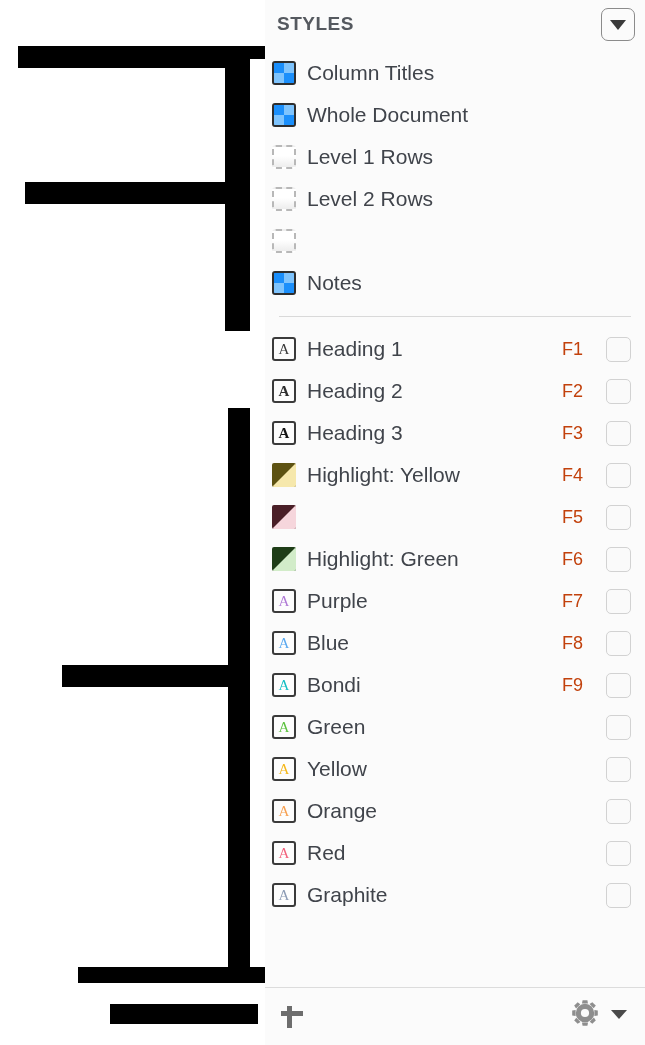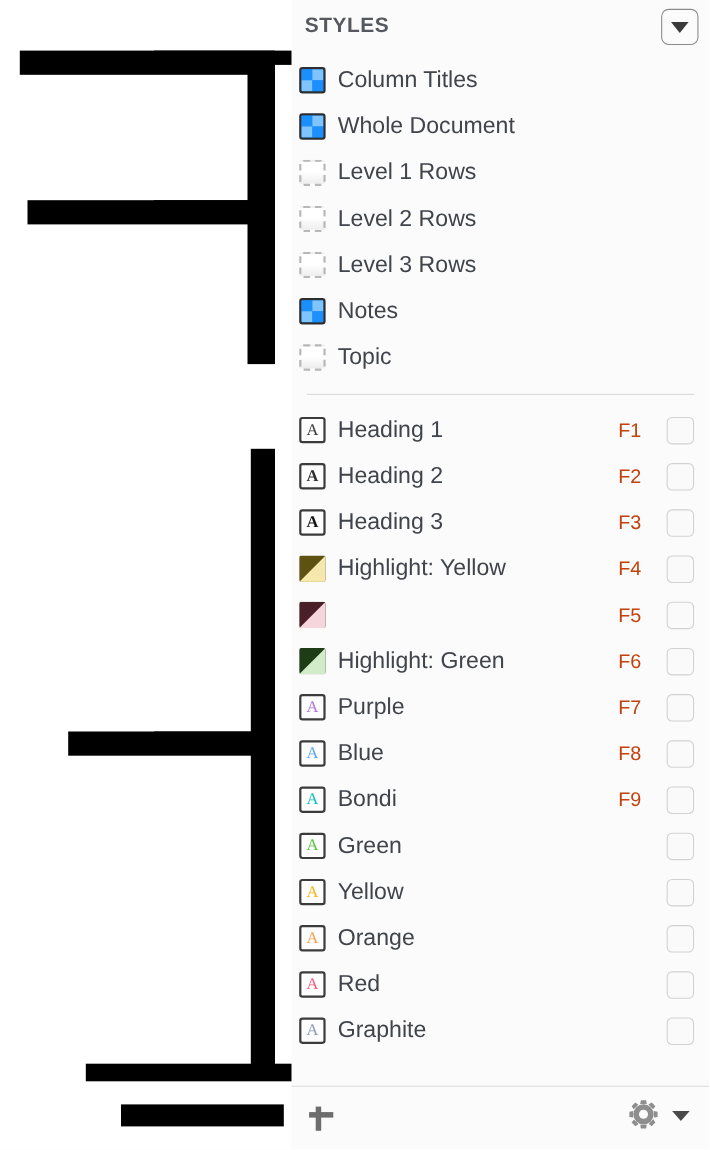--- a/index.html
+++ b/index.html
@@ -291,34 +291,29 @@
         <div class="style-row">
           <span class="icon icon-dashed"></span>
           <span class="style-label">Level 1 Rows</span>
         </div>
         <div class="style-row">
           <span class="icon icon-dashed"></span>
           <span class="style-label">Level 2 Rows</span>
         </div>
         <div class="style-row">
           <span class="icon icon-dashed"></span>
-          <span class="style-label">Level 3 Rows</span>
         </div>
         <div class="style-row">
           <span class="icon icon-checker">
             <i class="q1"></i>
             <i class="q2"></i>
             <i class="q3"></i>
             <i class="q4"></i>
           </span>
           <span class="style-label">Notes</span>
-        </div>
-        <div class="style-row">
-          <span class="icon icon-dashed"></span>
-          <span class="style-label">Topic</span>
         </div>
         <div class="separator"></div>
         <div class="style-row">
           <span class="icon icon-letter">
             <span style="color: rgb(59, 59, 59); font-weight: 400;">A</span>
           </span>
           <span class="style-label">Heading 1</span>
           <span class="fkey">F1</span>
           <span class="row-checkbox"></span>
         </div>

